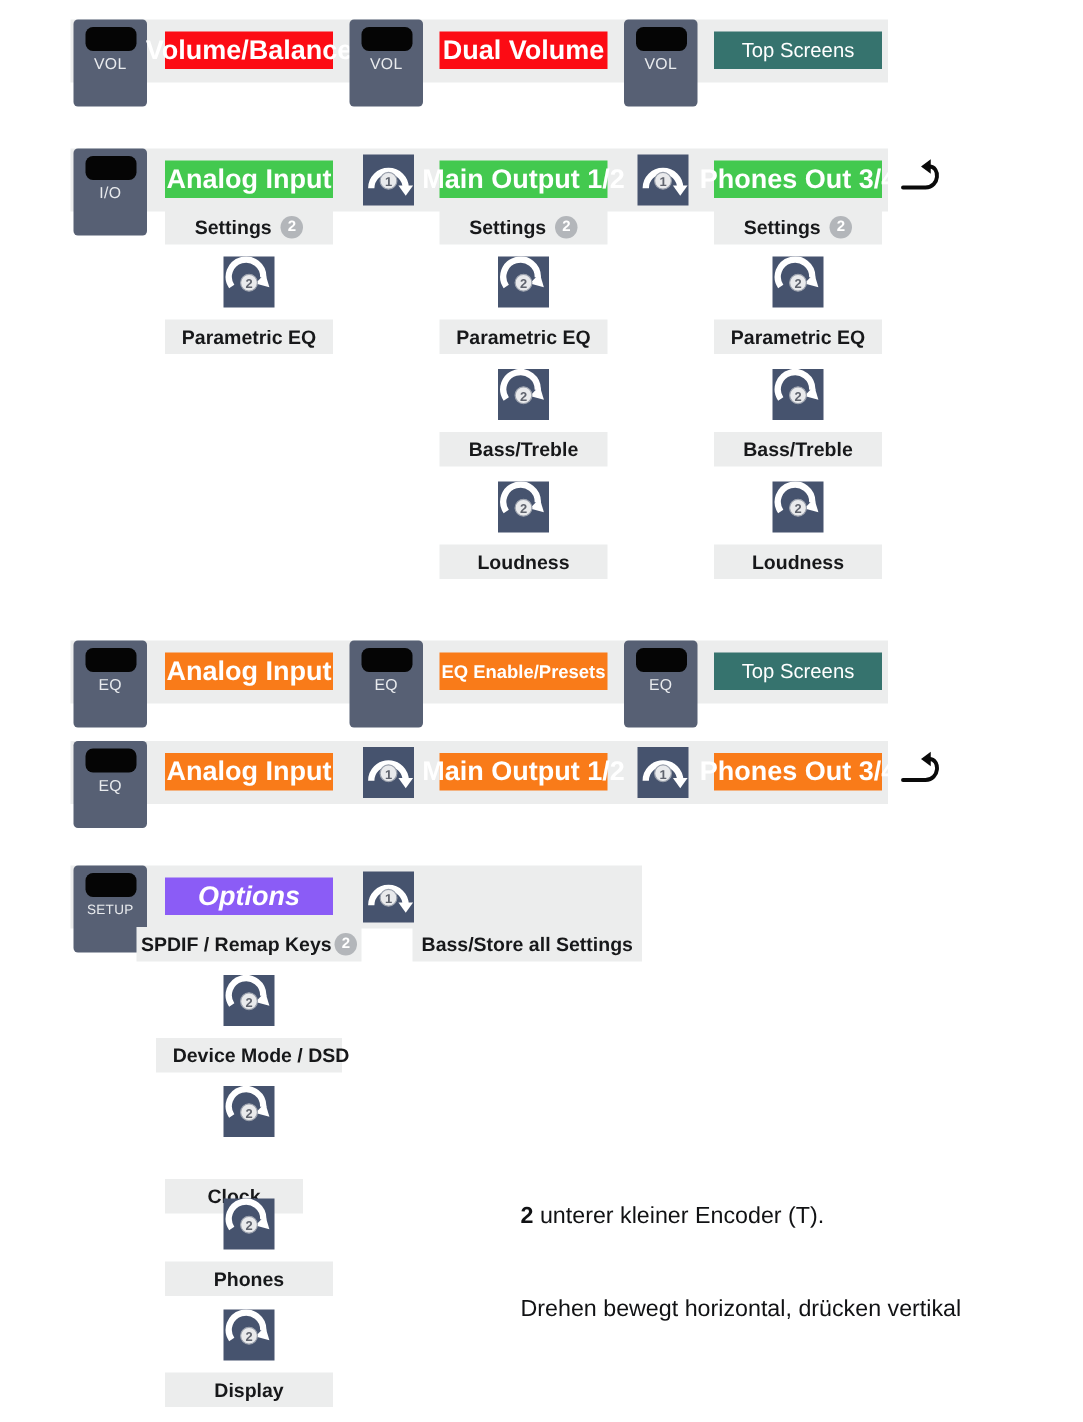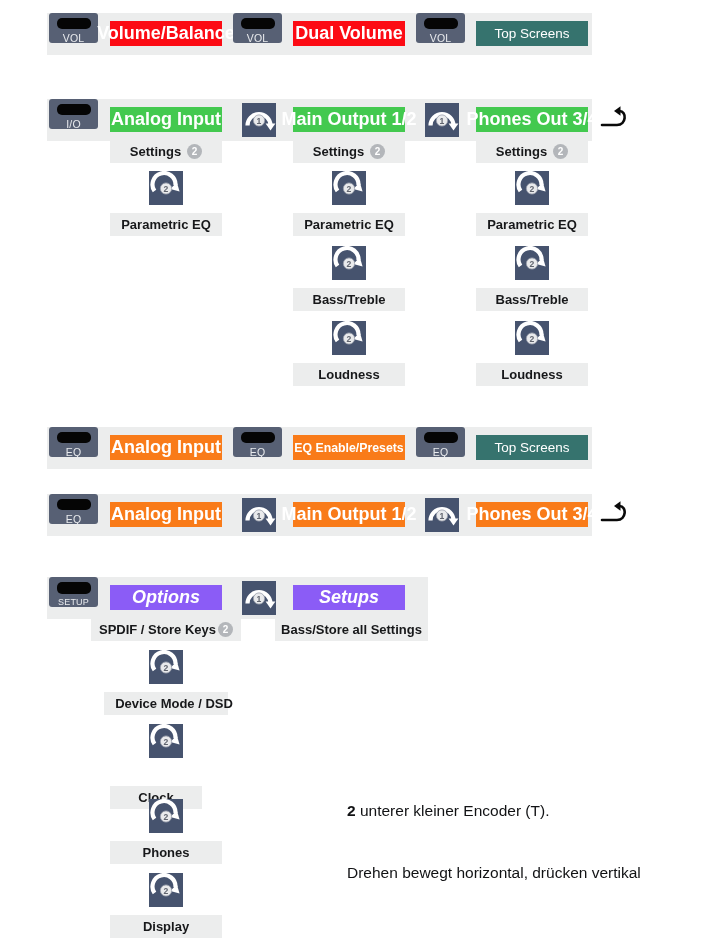--- a/index.html
+++ b/index.html
@@ -15,21 +15,21 @@
 
   
   .band{
     position:absolute;
     background:#eceded;
   }
 
   
   .keycap{
     position:absolute;
-    width:49px;height:30px;
+    width:49px;height:58px;
     background:#576074;
     border-radius:3px;
     display:flex;
     flex-direction:column;
     align-items:center;
     justify-content:flex-start;
     padding-top:5px;
     box-sizing:border-box;
   }
   .keycap .cap{
@@ -322,24 +322,23 @@
   <div class="chip violet" style="left:110px;top:585px;width:112px;">Options</div>
 
   <div class="enc" style="left:242px;top:581px;">
     <svg viewBox="0 0 34 34" xmlns="http://www.w3.org/2000/svg">
       <path d="M5.5 22.5 A11.5 11.5 0 1 1 28.5 22.5" fill="none" stroke="#ffffff" stroke-width="4.2"></path>
       <polygon points="28.5,27.5 23.6,20.6 33.4,20.6" fill="#ffffff"></polygon>
       <circle cx="17" cy="17.5" r="5.6" fill="#e9eaec" stroke="#9aa0ac" stroke-width="0.8"></circle>
       <text x="17" y="21" text-anchor="middle" font-family="Liberation Sans, sans-serif" font-size="8.6" font-weight="bold" fill="#60646e">1</text>
     </svg>
   </div>
-  <div class="chip violet" style="left:293px;top:585px;width:112px;">Setups</div>
 
   <div class="item" style="left:91px;top:618px;width:150px;">
-    <span>SPDIF / Store Keys</span>
+    <span>SPDIF / Remap Keys</span>
     <span class="badge" style="margin-left:2px;">
         <span class="numbadge">2</span>
       </span>
   </div>
   <div class="item" style="left:275px;top:618px;width:153px;">Bass/Store all Settings</div>
 
   <div class="enc" style="left:149px;top:650px;">
     <svg viewBox="0 0 34 34" xmlns="http://www.w3.org/2000/svg">
       <path d="M5.5 20 A11.5 11.5 0 1 1 26.5 14" fill="none" stroke="#ffffff" stroke-width="4.2"></path>
       <polygon points="30.6,20.5 21.3,18 27.8,11.2" fill="#ffffff"></polygon>

